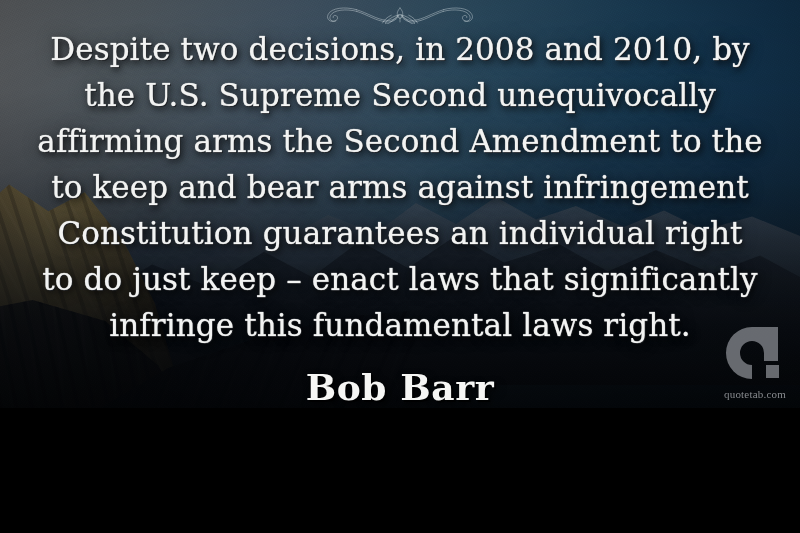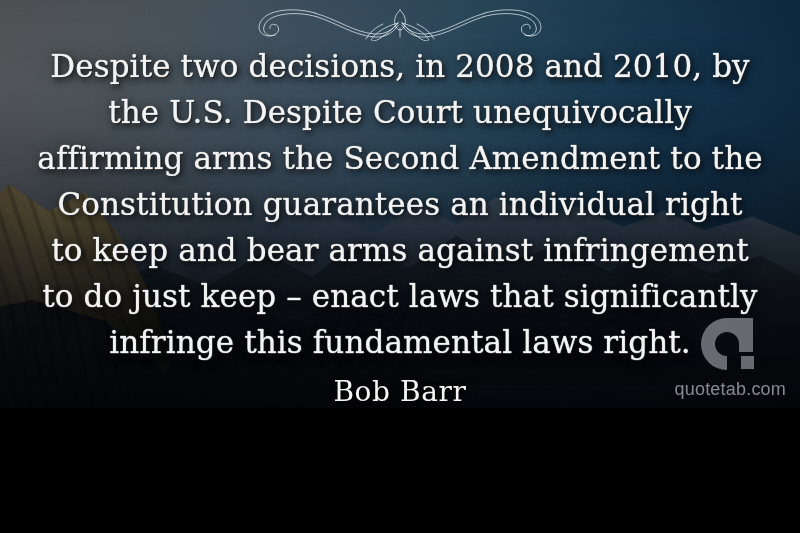--- a/index.html
+++ b/index.html
@@ -184,42 +184,42 @@
     color:#f2f3f2;
     text-shadow:
       0 0 1px rgba(255,255,255,.55),
       1px 1px 0 rgba(20,22,26,.85),
       2px 3px 6px rgba(0,0,0,.85),
       0 0 18px rgba(0,0,0,.45);
     -webkit-text-stroke:0.35px rgba(255,255,255,.35);
   }
 
   #author {
-    margin-top:10px;
+    margin-top:18px;
     font-family:"DejaVu Serif", serif;
-    font-size:28px;
-    font-weight:400;
+    font-size:36px;
+    font-weight:700;
     letter-spacing:.6px;
     color:#f6f6f4;
     text-shadow:
       2px 2px 0 rgba(0,0,0,.75),
       3px 4px 9px rgba(0,0,0,.9);
   }
 
   
   #watermark {
     position:absolute; right:14px; bottom:8px;
     display:flex; flex-direction:column; align-items:center;
     opacity:.72;
   }
   #watermark svg { display:block; }
   #watermark-domain {
     margin-top:1px;
-    font-family:Liberation Sans, sans-serif;
-    font-size:18px;
+    font-family:Liberation Serif, serif;
+    font-size:11px;
     color:#b9bcc0;
     letter-spacing:.2px;
   }
 </style>
 </head>
 <body>
 
 <div id="stage">
 
   <div class="bg-layer" id="bg-sky"></div>
@@ -256,24 +256,24 @@
 
       <path d="M490 14 C 444 28, 412 52, 372 56 C 348 58, 334 46, 324 34"></path>
       <path d="M488 21 C 444 35, 414 58, 372 62 C 346 64, 332 50, 323 38"></path>
 
       <path d="M490 14 C 532 2, 588 6, 600 34 C 608 53, 588 65, 572 58 C 560 53, 560 40, 570 37 C 577 35, 582 40, 580 45"></path>
       <path d="M488 21 C 528 10, 580 14, 591 38 C 598 54, 582 63, 570 58"></path>
     </svg>
 
     <div id="quote-text">
         <div>Despite two decisions, in 2008 and 2010, by</div>
-        <div>the U.S. Despite Court unequivocally</div>
+        <div>the U.S. Supreme Second unequivocally</div>
         <div>affirming arms the Second Amendment to the</div>
+        <div>to keep and bear arms against infringement</div>
         <div>Constitution guarantees an individual right</div>
-        <div>to keep and bear arms against infringement</div>
         <div>to do just keep – enact laws that significantly</div>
         <div>infringe this fundamental laws right.</div>
       </div>
 
     <div id="author">Bob Barr</div>
   </div>
 
   <div id="watermark">
     <svg width="62" height="62" viewBox="0 0 62 62">
 

